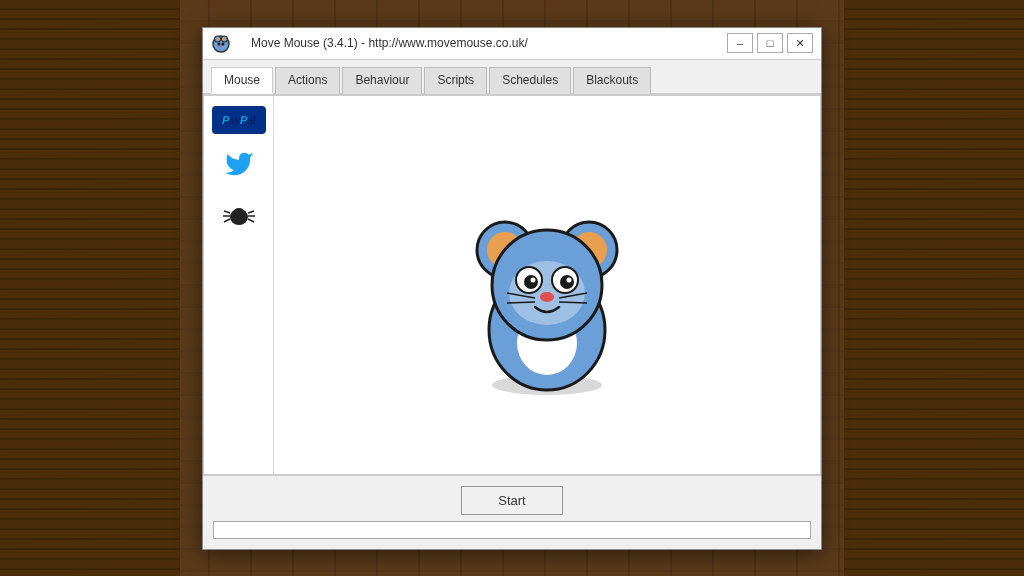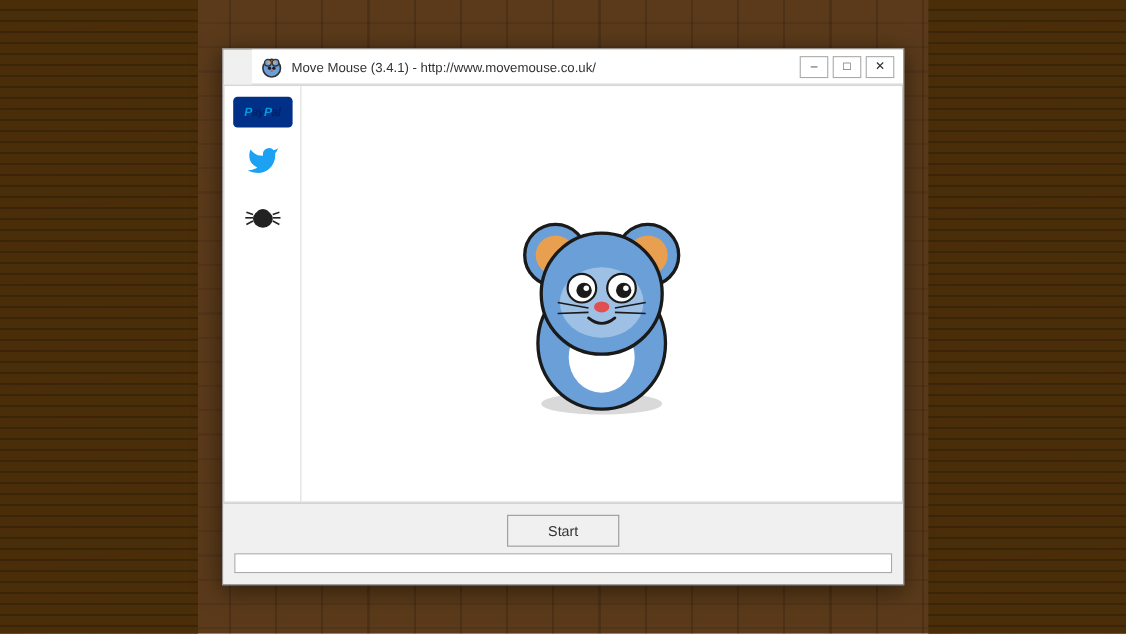--- a/index.html
+++ b/index.html
@@ -68,22 +68,21 @@
     }
 
     
     .title-bar {
       height: 32px;
       background: white;
       border-bottom: 1px solid #ccc;
       display: flex;
       align-items: center;
       padding: 0 8px;
-      gap: 8px;
-      margin-left: 26px;
+      gap: 20px;
     }
 
     .title-bar-icon {
       width: 20px;
       height: 20px;
       flex-shrink: 0;
     }
 
     .title-bar-text {
       flex: 1;
@@ -258,20 +257,40 @@
       </svg>
     </div>
     <span class="title-bar-text">Move Mouse (3.4.1) - http://www.movemouse.co.uk/</span>
     <div class="title-bar-controls">
       <button class="title-btn">–</button>
       <button class="title-btn">□</button>
       <button class="title-btn close">✕</button>
     </div>
   </div>
 
+  <div class="tab-bar">
+    <div class="tab active">
+      <span>Mouse</span>
+    </div>
+    <div class="tab">
+      <span>Actions</span>
+    </div>
+    <div class="tab">
+      <span>Behaviour</span>
+    </div>
+    <div class="tab">
+      <span>Scripts</span>
+    </div>
+    <div class="tab">
+      <span>Schedules</span>
+    </div>
+    <div class="tab">
+      <span>Blackouts</span>
+    </div>
+  </div>
 
   <div class="content">
 
     <div class="sidebar">
 
       <button class="paypal-btn">
         <span style="color:#009cde;font-style:italic;font-weight:bold;">P</span>
           <span style="color:#012169;font-style:italic;font-weight:bold;">ay</span>
           <span style="color:#009cde;font-style:italic;font-weight:bold;">P</span>
           <span style="color:#012169;font-weight:bold;">al</span>

